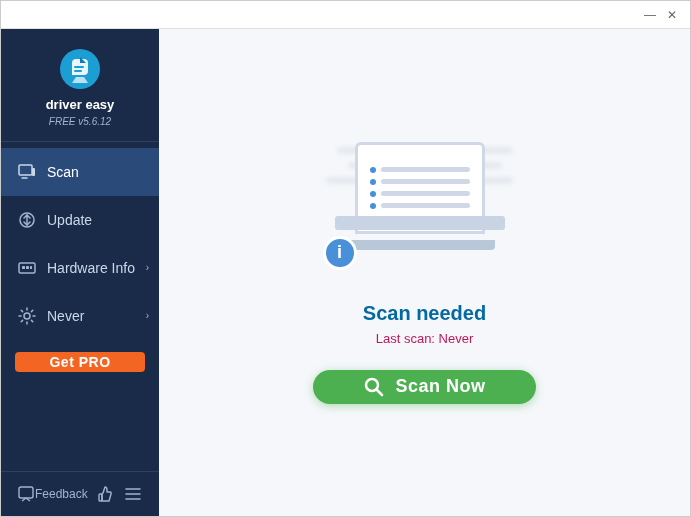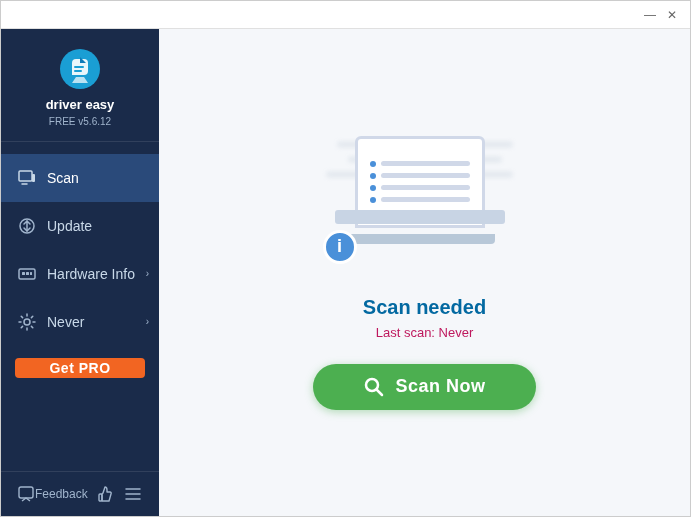--- a/index.html
+++ b/index.html
@@ -55,39 +55,40 @@
       display: flex;
       flex-direction: column;
       flex-shrink: 0;
     }
     .sidebar-logo {
       padding: 18px 28px 14px;
       display: flex;
       flex-direction: column;
       align-items: center;
       border-bottom: 1px solid rgba(255,255,255,0.1);
-      margin-bottom: 12px;
+      margin-bottom: 6px;
     }
     .logo-icon {
       width: 44px;
       height: 44px;
       margin-bottom: 6px;
     }
     .logo-text {
       color: #fff;
       font-size: 13px;
       font-weight: bold;
       text-align: center;
       line-height: 1.3;
     }
     .logo-version {
       color: #a0b4cc;
       font-size: 10px;
       text-align: right;
       margin-top: 2px;
+      font-style: italic;
     }
     .nav-item {
       display: flex;
       align-items: center;
       padding: 14px 16px;
       color: #c8d8e8;
       cursor: pointer;
       font-size: 14px;
       position: relative;
       transition: background 0.15s;
@@ -269,21 +270,21 @@
     .scan-subtitle {
       font-size: 13px;
       color: #be185d;
       margin-bottom: 24px;
     }
     .scan-now-btn {
       background: #4caf50;
       color: #fff;
       border: none;
       border-radius: 28px;
-      padding: 12px 50px;
+      padding: 6px 50px;
       font-size: 18px;
       font-weight: bold;
       cursor: pointer;
       display: flex;
       align-items: center;
       gap: 10px;
       letter-spacing: 0.5px;
       box-shadow: 0 2px 8px rgba(76,175,80,0.4);
       transition: background 0.15s;
     }

